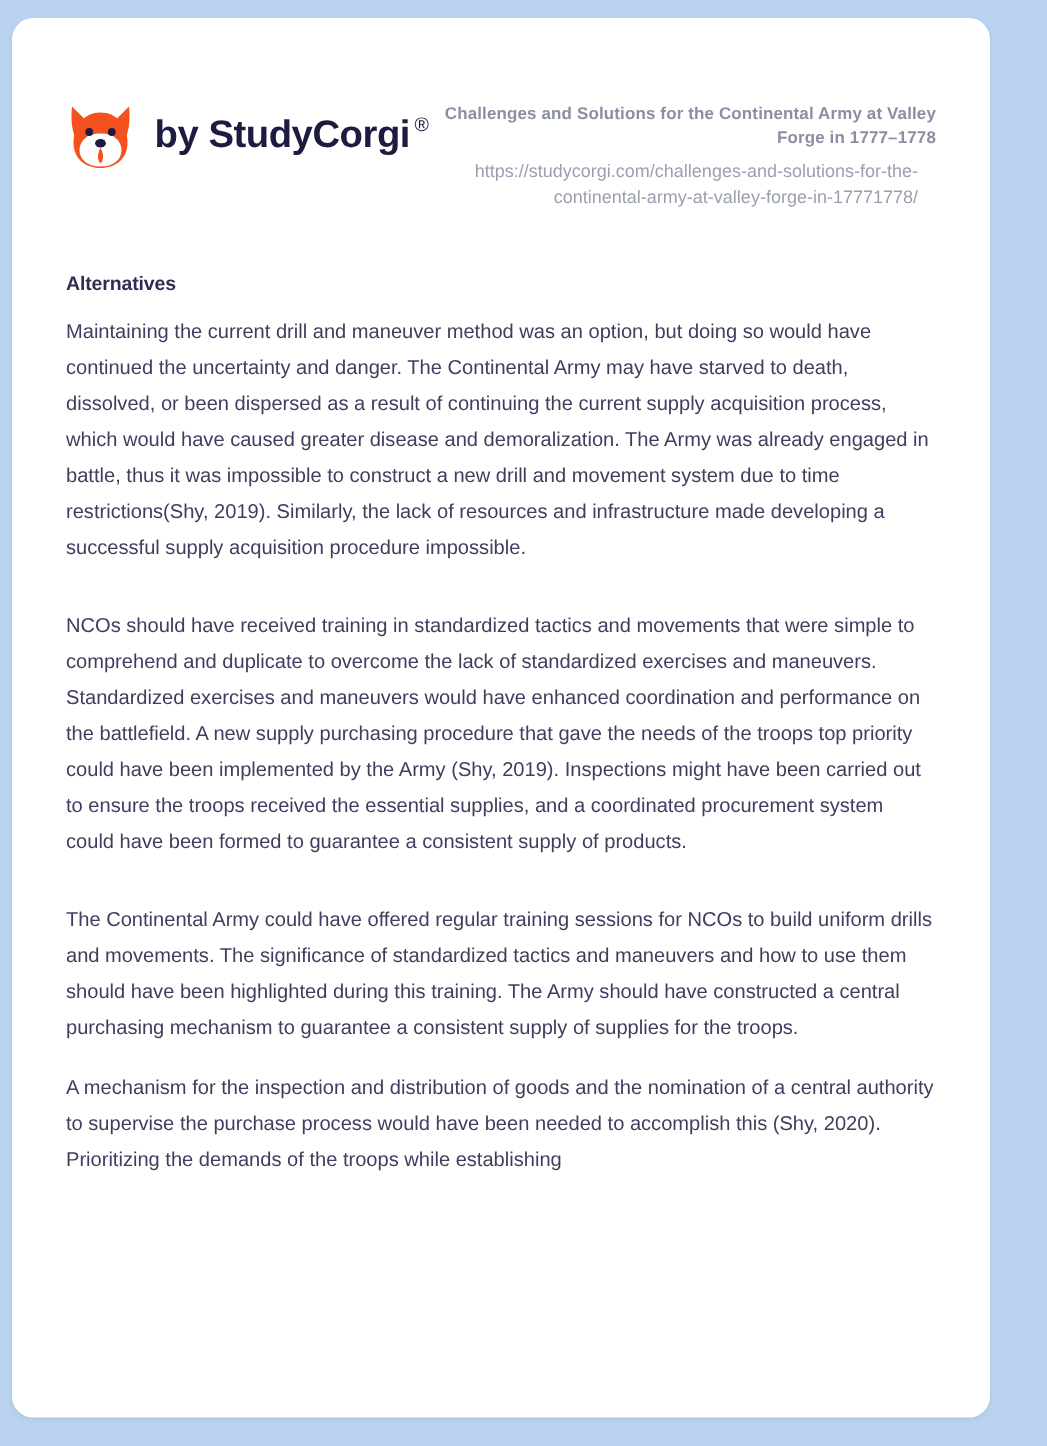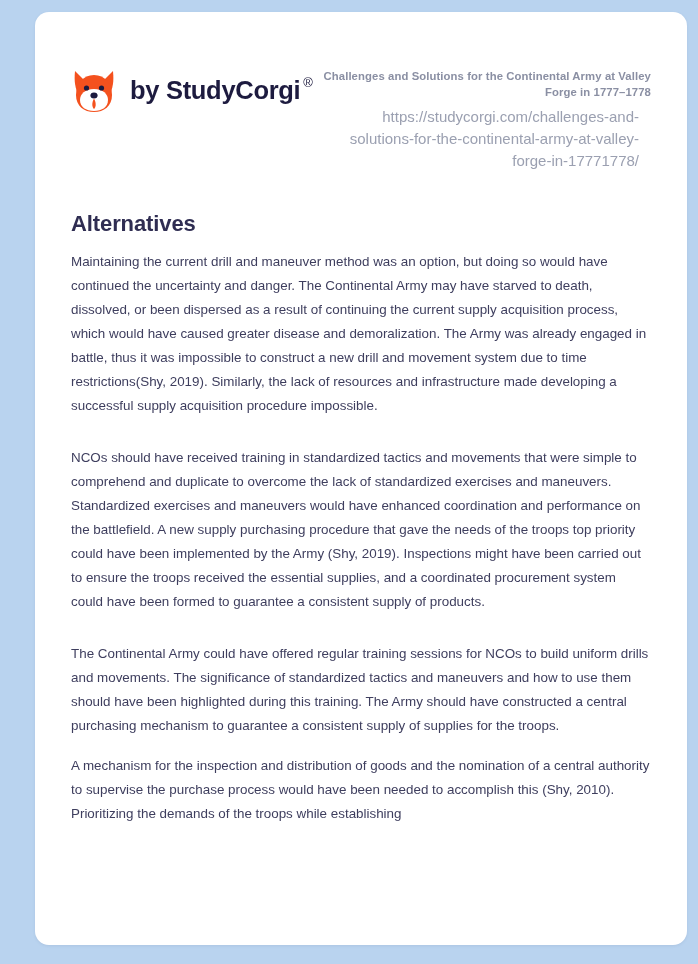--- a/index.html
+++ b/index.html
@@ -10,21 +10,21 @@
   body {
     width: 698px;
     height: 964px;
     background: #b9d3ef;
     font-family: "Liberation Sans", sans-serif;
     overflow: hidden;
   }
 
   .page-card {
     position: absolute;
-    left: 35px;
+    left: 8px;
     top: 12px;
     width: 652px;
     height: 933px;
     background: #ffffff;
     border-radius: 14px;
     box-shadow: 0 1px 3px rgba(60,80,120,0.10);
     overflow: hidden;
   }
 
   
@@ -77,35 +77,35 @@
   }
   .doc-title {
     font-size: 11.3px;
     font-weight: bold;
     color: #8a8fa3;
     line-height: 1.42;
     letter-spacing: 0.1px;
     margin: 0;
   }
   .doc-url {
-    font-size: 15px;
+    font-size: 12px;
     color: #9ba0b1;
     line-height: 1.45;
     margin: 6px 12px 0 0;
     word-break: break-word;
   }
 
   
   .doc-body {
     padding: 0 36px;
     margin-top: 40px;
   }
 
   h2.section-heading {
-    font-size: 22px;
+    font-size: 13px;
     font-weight: bold;
     color: #2f2d52;
     margin: 0 0 13px 0;
     letter-spacing: -0.1px;
   }
   .section + .section {
     margin-top: 28px;
   }
   p.para {
     font-size: 13.4px;
@@ -155,18 +155,18 @@
       <h2 class="section-heading">Alternatives</h2>
       <p class="para">Maintaining the current drill and maneuver method was an option, but doing so would have continued the uncertainty and danger. The Continental Army may have starved to death, dissolved, or been dispersed as a result of continuing the current supply acquisition process, which would have caused greater disease and demoralization. The Army was already engaged in battle, thus it was impossible to construct a new drill and movement system due to time restrictions(Shy, 2019). Similarly, the lack of resources and infrastructure made developing a successful supply acquisition procedure impossible.</p>
     </div>
 
     <div class="section">
       <p class="para">NCOs should have received training in standardized tactics and movements that were simple to comprehend and duplicate to overcome the lack of standardized exercises and maneuvers. Standardized exercises and maneuvers would have enhanced coordination and performance on the battlefield. A new supply purchasing procedure that gave the needs of the troops top priority could have been implemented by the Army (Shy, 2019). Inspections might have been carried out to ensure the troops received the essential supplies, and a coordinated procurement system could have been formed to guarantee a consistent supply of products.</p>
     </div>
 
     <div class="section">
       <p class="para">The Continental Army could have offered regular training sessions for NCOs to build uniform drills and movements. The significance of standardized tactics and maneuvers and how to use them should have been highlighted during this training. The Army should have constructed a central purchasing mechanism to guarantee a consistent supply of supplies for the troops.</p>
-      <p class="para">A mechanism for the inspection and distribution of goods and the nomination of a central authority to supervise the purchase process would have been needed to accomplish this (Shy, 2010). Prioritizing the demands of the troops while establishing</p>
+      <p class="para">A mechanism for the inspection and distribution of goods and the nomination of a central authority to supervise the purchase process would have been needed to accomplish this (Shy, 2020). Prioritizing the demands of the troops while establishing</p>
     </div>
 
   </div>
 
 </div>
 
 </body></html>

